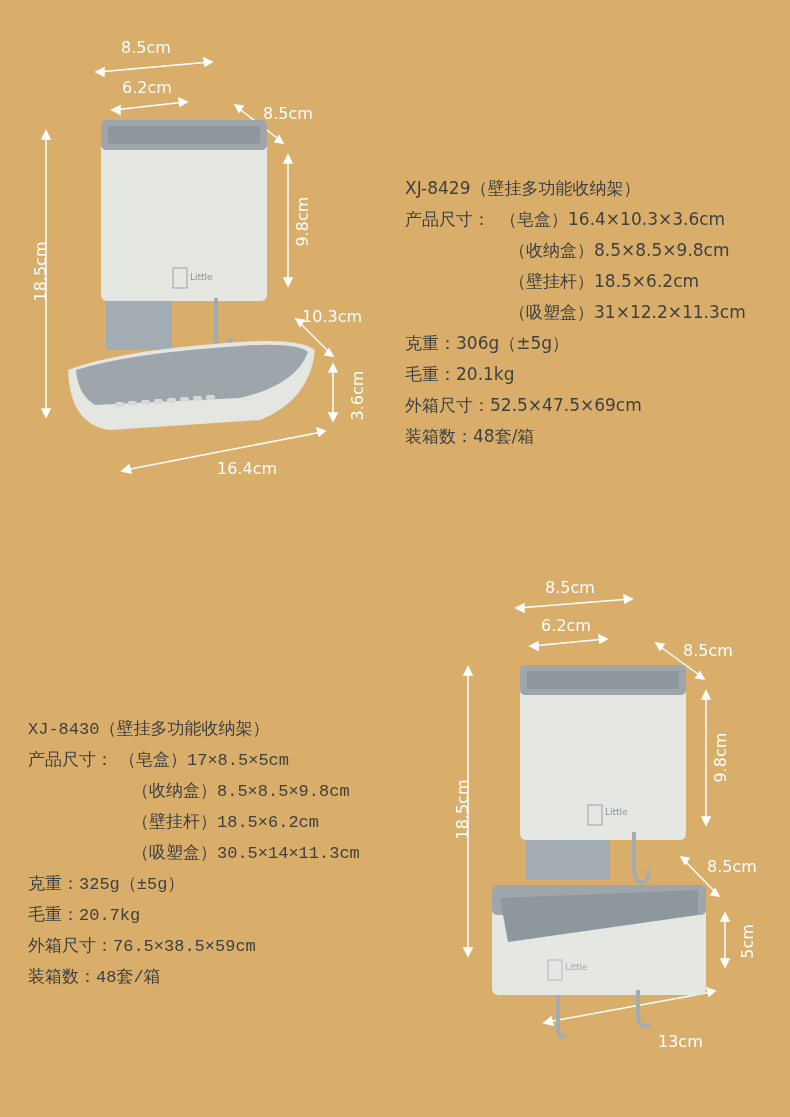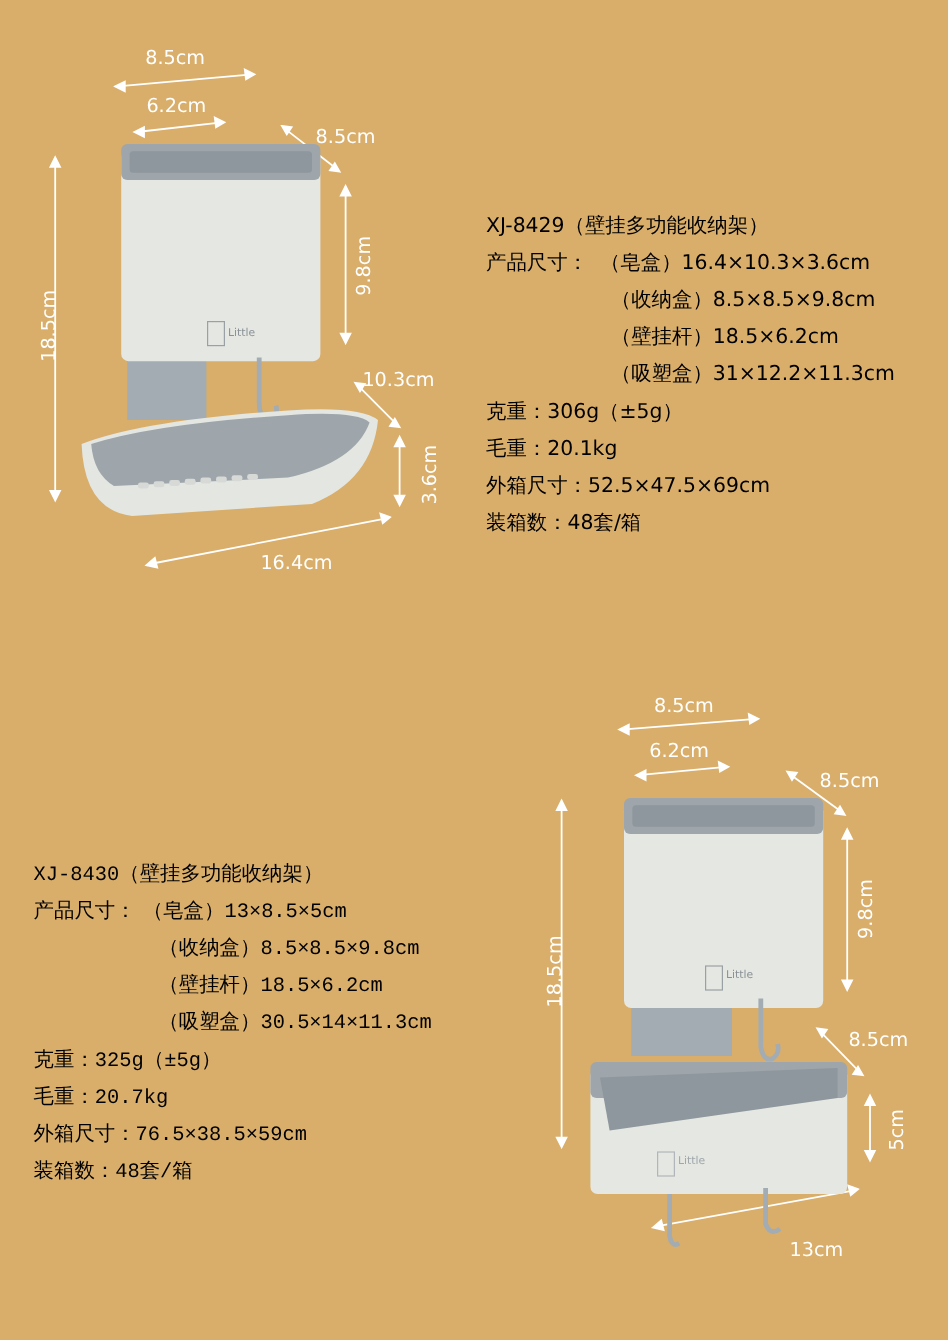--- a/index.html
+++ b/index.html
@@ -1,19 +1,19 @@
 <!DOCTYPE html>
 <html><head>
 <meta charset="utf-8">
 <style>
   html, body { margin:0; padding:0; }
   body { width:790px; height:1117px; background:#d9ae6b; position:relative; overflow:hidden;
          font-family:"DejaVu Sans","Liberation Sans",sans-serif; color:#fff; }
   .abs { position:absolute; }
-  .spec { position:absolute; font-size:17px; line-height:31px; color:#000000; white-space:nowrap; }
+  .spec { position:absolute; font-size:17px; line-height:31px; color:#404040; white-space:nowrap; }
   .spec .row { height:31px; }
   .spec .indent { padding-left:104px; }
   .dim { position:absolute; font-size:16px; color:#fff; white-space:nowrap; }
   .dim.v { transform:rotate(-90deg); transform-origin:center center; }
   svg { position:absolute; overflow:visible; }
   .cup-body { fill:#e5e7e2; }
   .cup-rim { fill:#9ea6ab; }
   .cup-inner { fill:#8e979d; }
   .rod { fill:#a3acb2; }
 </style>
@@ -93,21 +93,21 @@
   <div class="row indent">（吸塑盒）31×12.2×11.3cm</div>
   <div class="row">克重：306g（±5g）</div>
   <div class="row">毛重：20.1kg</div>
   <div class="row">外箱尺寸：52.5×47.5×69cm</div>
   <div class="row">装箱数：48套/箱</div>
 </div>
 
 <div class="spec" style="left:28px;top:714px;font-family:Liberation Mono, monospace;">
   <div class="row">XJ-8430（壁挂多功能收纳架）</div>
   <div class="row">
-    <span>产品尺寸：</span><span style="margin-left:6px">（皂盒）13×8.5×5cm</span>
+    <span>产品尺寸：</span><span style="margin-left:6px">（皂盒）17×8.5×5cm</span>
   </div>
   <div class="row indent">（收纳盒）8.5×8.5×9.8cm</div>
   <div class="row indent">（壁挂杆）18.5×6.2cm</div>
   <div class="row indent">（吸塑盒）30.5×14×11.3cm</div>
   <div class="row">克重：325g（±5g）</div>
   <div class="row">毛重：20.7kg</div>
   <div class="row">外箱尺寸：76.5×38.5×59cm</div>
   <div class="row">装箱数：48套/箱</div>
 </div>
 

